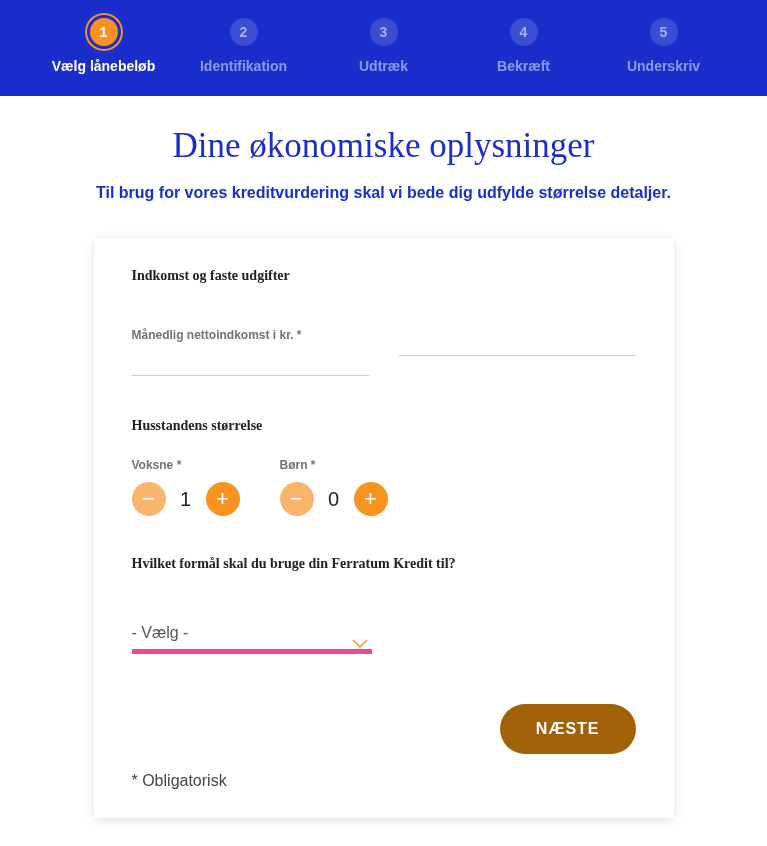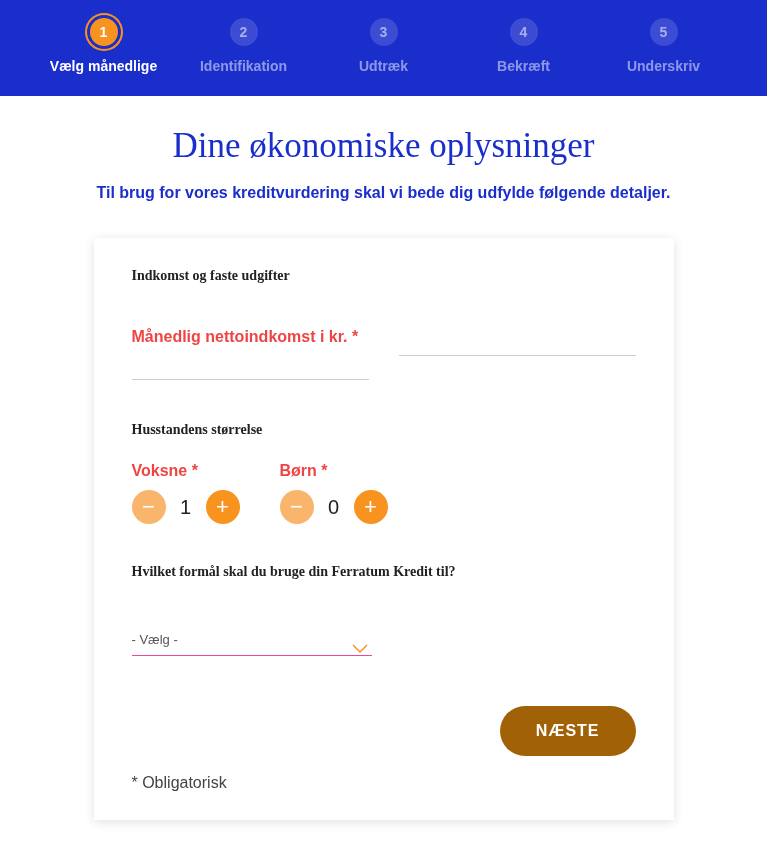--- a/index.html
+++ b/index.html
@@ -75,23 +75,23 @@
       font-weight: 700;
       color: #222;
       margin-bottom: 44px;
       font-family: Georgia, serif;
     }
     .section-heading.tight { margin-bottom: 24px; }
     
     .two-col { display: flex; gap: 30px; margin-bottom: 42px; }
     .field { flex: 1; }
     .field-label {
-      font-size: 16px;
-      font-weight: 700;
-      color: #ef4444;
+      font-size: 12px;
+      font-weight: 700;
+      color: #737373;
       margin-bottom: 6px;
       display: block;
     }
     .text-input {
       width: 100%;
       border: none;
       border-bottom: 1px solid #ccc;
       font-size: 15px;
       padding: 4px 0 6px;
       outline: none;
@@ -108,22 +108,22 @@
       font-size: 22px; color: #fff; font-weight: 400;
     }
     .stepper-btn.minus { background: #f9b56b; }
     .stepper-btn.plus  { background: #f7931e; }
     .stepper-value { font-size: 20px; min-width: 20px; text-align: center; color: #222; }
     
     .select-wrap { position: relative; width: 240px; margin-bottom: 50px; }
     .select-field {
       width: 100%;
       border: none;
-      border-bottom: 1px solid #ec4899;
-      font-size: 13px;
+      border-bottom: 5px solid #ec4899;
+      font-size: 16px;
       padding: 8px 0 8px;
       background: transparent;
       appearance: none;
       outline: none;
       cursor: pointer;
       color: #555;
     }
     .select-caret {
       position: absolute;
       right: 4px;
@@ -147,42 +147,42 @@
       min-width: 120px;
     }
     .next-row { display: flex; justify-content: flex-end; margin-bottom: 18px; }
   </style>
 </head>
 <body>
 
 <div class="stepper-bar">
   <div class="step active">
     <div class="step-circle">1</div>
-    <div class="step-label">Vælg månedlige</div>
+    <div class="step-label">Vælg lånebeløb</div>
   </div>
   <div class="step">
     <div class="step-circle">2</div>
     <div class="step-label">Identifikation</div>
   </div>
   <div class="step">
     <div class="step-circle">3</div>
     <div class="step-label">Udtræk</div>
   </div>
   <div class="step">
     <div class="step-circle">4</div>
     <div class="step-label">Bekræft</div>
   </div>
   <div class="step">
     <div class="step-circle">5</div>
     <div class="step-label">Underskriv</div>
   </div>
 </div>
 
 <h1 class="page-title">Dine økonomiske oplysninger</h1>
-<p class="page-subtitle">Til brug for vores kreditvurdering skal vi bede dig udfylde følgende detaljer.</p>
+<p class="page-subtitle">Til brug for vores kreditvurdering skal vi bede dig udfylde størrelse detaljer.</p>
 
 <div class="form-card">
 
   <h2 class="section-heading">Indkomst og faste udgifter</h2>
 
   <div class="two-col">
     <div class="field">
       <label class="field-label">Månedlig nettoindkomst i kr. *</label>
       <input class="text-input" type="text" value="" style="">
     </div>

